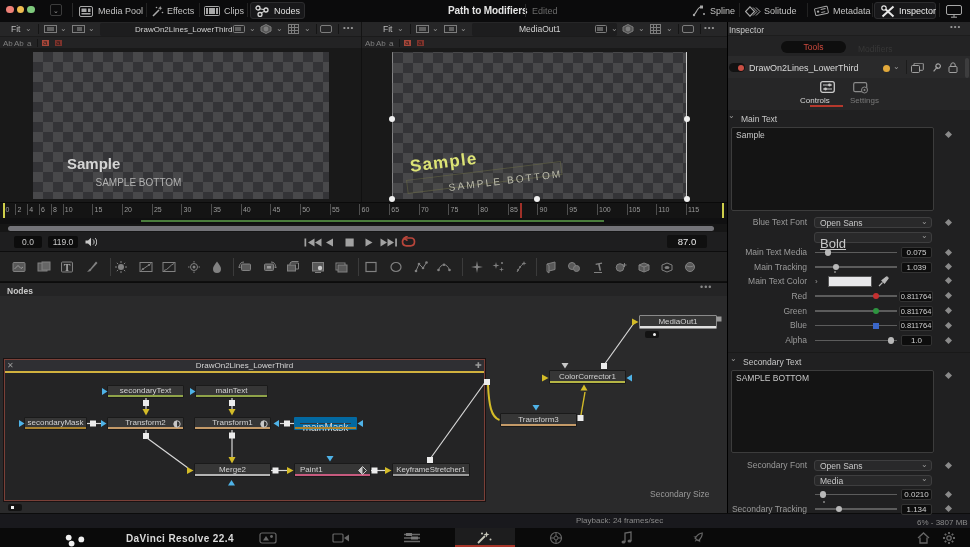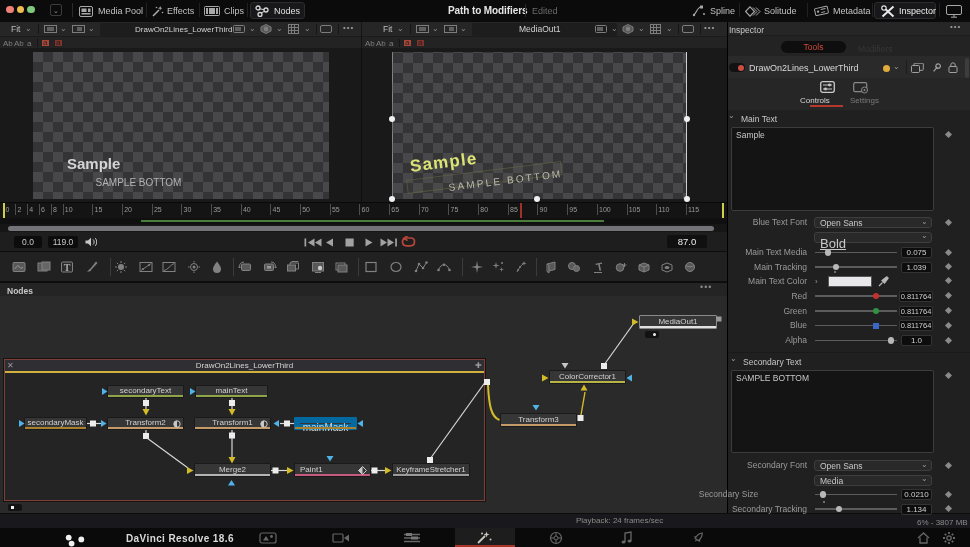--- a/index.html
+++ b/index.html
@@ -539,21 +539,21 @@
   <div class="abs" style="left:576px;top:2px;font-size:8px;color:#8a8a8a;">Playback: 24 frames/sec</div>
   <div class="abs" style="left:917px;top:4px;font-size:8px;color:#8a8a8a;">6% - 3807 MB</div>
 </div>
 
 <div class="abs" id="bottombar" style="left:0;top:528px;width:970px;height:19px;background:#0a0a0a;">
   <svg class="abs" style="left:64px;top:3px" width="28" height="16" viewBox="0 0 28 16">
       <circle cx="4.7" cy="6.6" r="2.9" fill="#f0f0f0"></circle>
       <circle cx="17.3" cy="8.4" r="2.9" fill="#f0f0f0"></circle>
       <circle cx="7.6" cy="12.6" r="2.9" fill="#f0f0f0"></circle>
     </svg>
-  <div class="abs" style="left:126px;top:5px;font-size:10px;font-weight:bold;color:#dadada;letter-spacing:0.4px;">DaVinci Resolve 18.6</div>
+  <div class="abs" style="left:126px;top:5px;font-size:10px;font-weight:bold;color:#dadada;letter-spacing:0.4px;">DaVinci Resolve 22.4</div>
 
   <svg class="abs" style="left:259px;top:4px" width="18" height="12" viewBox="0 0 18 12">
       <rect x="1" y="1" width="16" height="10" rx="2" fill="none" stroke="#676767" stroke-width="1.2"></rect>
       <path d="M4 8.5 L7 4 L10 8.5 z" fill="#676767"></path>
       <circle cx="12.5" cy="4.5" r="1.4" fill="#676767"></circle>
     </svg>
   <svg class="abs" style="left:332px;top:4px" width="18" height="12" viewBox="0 0 18 12">
       <rect x="1" y="2" width="10" height="8" rx="1" fill="none" stroke="#676767" stroke-width="1.2"></rect>
       <path d="M12 6 L17 2.5 V9.5 z" fill="#676767"></path>
     </svg>
@@ -703,21 +703,21 @@
 <div class="abs" style="left:736px;top:373px;font-size:8.5px;color:#c8c8c8;">SAMPLE BOTTOM</div>
 <div class="abs" style="left:946px;top:373.0px;width:5px;height:5px;background:#8a8a8a;transform:rotate(45deg);"></div>
 <div class="abs" style="left:650px;top:460.0px;width:157px;height:10px;text-align:right;font-size:8.5px;color:#9a9a9a;">Secondary Font</div>
 <div class="abs" style="left:814px;top:460px;width:118px;height:11px;background:#29292a;border:1px solid #3e3e3f;border-radius:3px;"></div>
 <div class="abs" style="left:820px;top:461px;font-size:8.5px;color:#c8c8c8;">Open Sans</div>
 <div class="abs" style="left:921px;top:459.5px;font-size:8px;color:#999;">⌄</div>
 <div class="abs" style="left:946px;top:462.5px;width:5px;height:5px;background:#8a8a8a;transform:rotate(45deg);"></div>
 <div class="abs" style="left:814px;top:474.5px;width:118px;height:11px;background:#29292a;border:1px solid #3e3e3f;border-radius:3px;"></div>
 <div class="abs" style="left:820px;top:475.5px;font-size:8.5px;color:#c8c8c8;">Media</div>
 <div class="abs" style="left:921px;top:474.0px;font-size:8px;color:#999;">⌄</div>
-<div class="abs" style="left:650px;top:489.0px;width:157px;height:10px;text-align:center;font-size:8.5px;color:#9a9a9a;">Secondary Size</div>
+<div class="abs" style="left:650px;top:489.0px;width:157px;height:10px;text-align:left;font-size:8.5px;color:#9a9a9a;">Secondary Size</div>
 <div class="abs" style="left:815px;top:493.75px;width:82px;height:1.5px;background:#5c5c5c;"></div>
 <div class="abs" style="left:819.8px;top:491.3px;width:6.5px;height:6.5px;border-radius:50%;background:#b8b8b8;"></div>
 <div class="abs" style="left:901px;top:489px;width:31px;height:11px;background:#0d0d0d;border:1px solid #333;border-radius:2px;color:#d0d0d0;font-size:8px;text-align:center;line-height:10px;">0.0210</div>
 <div class="abs" style="left:946px;top:491.5px;width:5px;height:5px;background:#8a8a8a;transform:rotate(45deg);"></div>
 <div class="abs" style="left:823.2px;top:500.5px;width:2px;height:2px;border-radius:50%;background:#888;"></div>
 <div class="abs" style="left:650px;top:503.5px;width:157px;height:10px;text-align:right;font-size:8.5px;color:#9a9a9a;">Secondary Tracking</div>
 <div class="abs" style="left:815px;top:508.25px;width:82px;height:1.5px;background:#5c5c5c;"></div>
 <div class="abs" style="left:835.8px;top:505.8px;width:6.5px;height:6.5px;border-radius:50%;background:#b8b8b8;"></div>
 <div class="abs" style="left:901px;top:503.5px;width:31px;height:11px;background:#0d0d0d;border:1px solid #333;border-radius:2px;color:#d0d0d0;font-size:8px;text-align:center;line-height:10px;">1.134</div>
 <div class="abs" style="left:946px;top:506.0px;width:5px;height:5px;background:#8a8a8a;transform:rotate(45deg);"></div>

